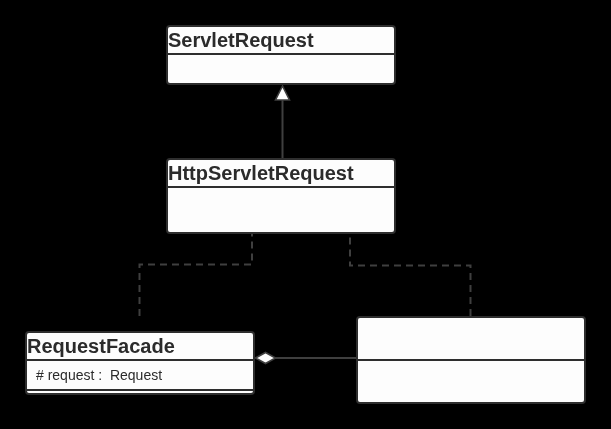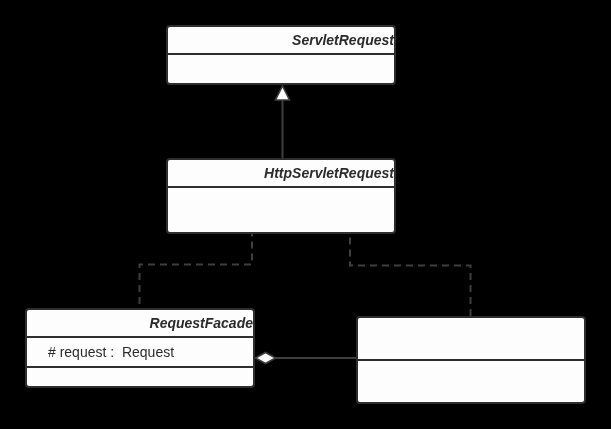--- a/index.html
+++ b/index.html
@@ -39,39 +39,38 @@
     background: var(--node-fill, #fdfdfd);
     border: 2px solid var(--node-border, #2e2e2e);
     border-radius: 4px;
     display: flex;
     flex-direction: column;
   }
   .uml-class .title {
     flex: 0 0 26px;
     height: 26px;
     line-height: 26px;
-    text-align: right;
+    text-align: left;
     font-weight: bold;
-    font-size: 14px;
+    font-size: 20px;
     color: var(--text, #2b2b2b);
     border-bottom: 2px solid var(--node-border, #2e2e2e);
-    font-style: italic;
   }
   .uml-class .comp {
     flex: 1 1 auto;
   }
   .uml-class .comp + .comp {
     border-top: 2px solid var(--node-border, #2e2e2e);
   }
   .uml-class .comp.attrs {
     flex: 0 0 28px;
   }
   .attr {
     line-height: 28px;
-    padding-left: 21px;
+    padding-left: 9px;
     font-size: 14px;
     color: var(--text, #2b2b2b);
     white-space: pre;
   }
 </style>
 </head>
 <body>
 
 <div class="canvas">
 
@@ -101,21 +100,21 @@
   <div class="uml-class" style="left:166px; top:25px; width:230px; height:60px">
     <div class="title">ServletRequest</div>
     <div class="comp"></div>
   </div>
 
   <div class="uml-class" style="left:166px; top:158px; width:230px; height:76px">
     <div class="title">HttpServletRequest</div>
     <div class="comp"></div>
   </div>
 
-  <div class="uml-class" style="left:25px; top:308px; width:230px; height:80px">
+  <div class="uml-class" style="left:25px; top:331px; width:230px; height:64px">
     <div class="title">RequestFacade</div>
     <div class="comp attrs">
       <div class="attr"># request :  Request</div>
     </div>
     <div class="comp"></div>
   </div>
 
   <div class="uml-class" style="left:356px; top:316px; width:230px; height:88px">
     <div class="comp"></div>
     <div class="comp"></div>

